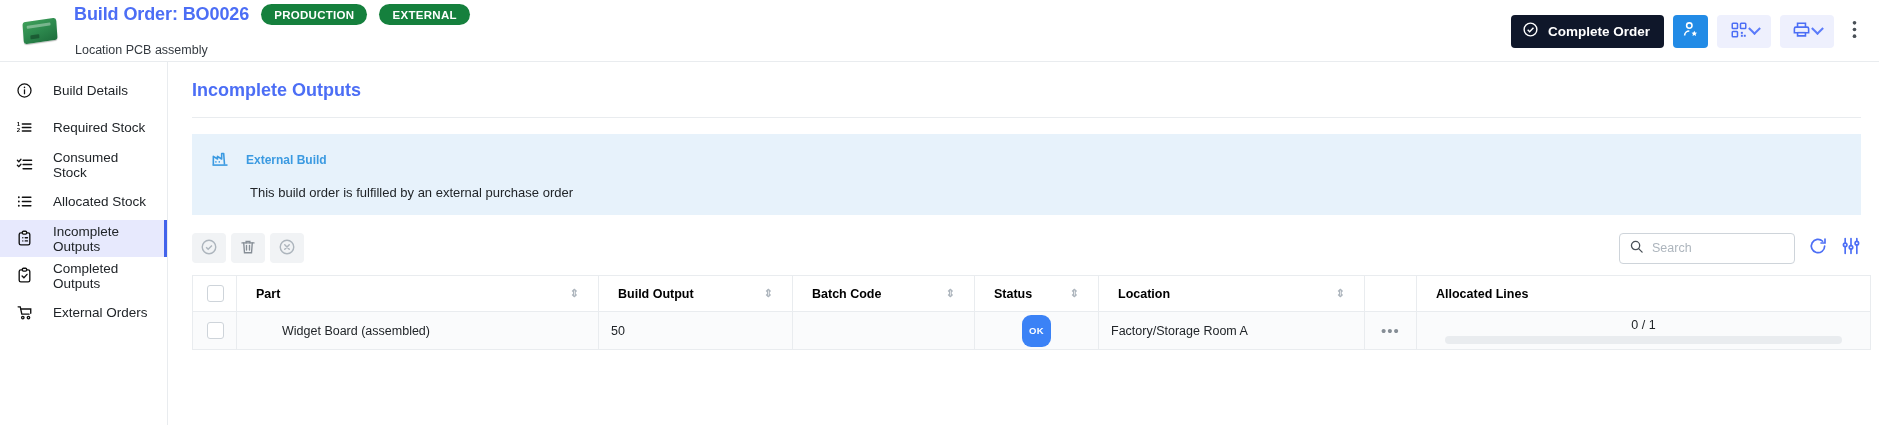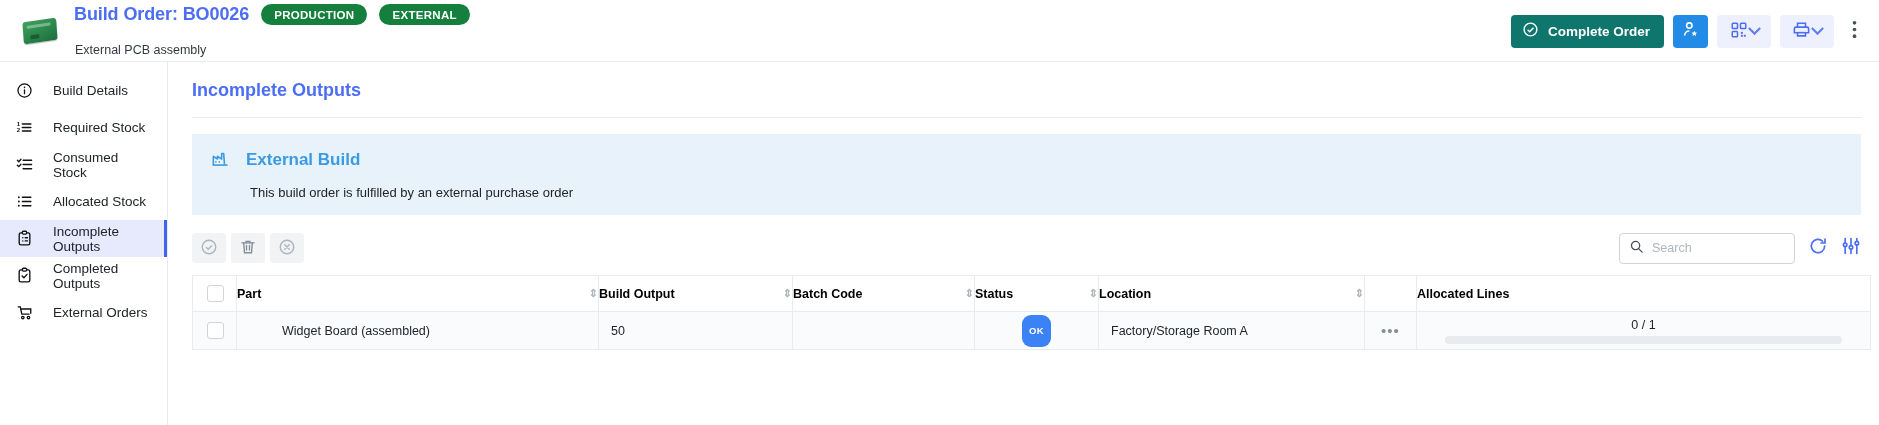--- a/index.html
+++ b/index.html
@@ -61,21 +61,21 @@
   }
   .hdr-sub { font-size: 12.5px; color: #343a40; margin-left: 1px; }
 
   .hdr-right {
     position: absolute; right: 14px; top: 0; height: 62px;
     display: flex; align-items: center; gap: 9px;
   }
   .btn-complete {
     display: flex; align-items: center; gap: 9px;
     height: 33px; padding: 0 14px 0 11px;
-    background: #0f766e; border: none; border-radius: 4px;
+    background: #0f172a; border: none; border-radius: 4px;
     color: #fff; font-size: 13.5px; font-weight: bold;
     font-family: inherit; cursor: pointer;
   }
   .icon-btn {
     width: 35px; height: 33px;
     display: flex; align-items: center; justify-content: center;
     border: none; border-radius: 4px; cursor: pointer;
     background: #eef0fd;
   }
   .icon-btn.primary { background: #228be6; }
@@ -113,21 +113,21 @@
     padding: 0 0 16px 10px;
   }
   .divider { height: 1px; background: #e9ecef; margin: 0 0 16px 10px; }
 
   .alert {
     background: #e7f2fb;
     padding: 14px 18px 15px 18px;
     margin: 0 0 16px 10px;
   }
   .alert-head { display: flex; align-items: center; gap: 16px; }
-  .alert-title { font-size: 17px; font-weight: bold; color: #3b9ae1; text-align: center; }
+  .alert-title { font-size: 12px; font-weight: bold; color: #3b9ae1; text-align: center; }
   .alert-body { font-size: 13px; color: #212529; margin-top: 13px; margin-left: 40px; }
 
   .toolbar {
     display: flex; align-items: center;
     margin: 0 0 10px 10px;
     height: 34px;
   }
   .tool-btn {
     width: 34px; height: 30px; margin-right: 5px;
     background: #f1f3f5; border: none; border-radius: 4px;
@@ -149,21 +149,21 @@
 
   
   table.grid { width: 100%; border-collapse: collapse; margin-left: 10px; table-layout: fixed; }
   table.grid th, table.grid td {
     border: 1px solid #e9ecef;
     font-size: 12.5px;
     text-align: left;
     vertical-align: middle;
   }
   table.grid th {
-    height: 36px; padding: 0 0;
+    height: 36px; padding: 0 19px;
     font-weight: bold; color: #000; background: #fff;
   }
   table.grid td { height: 38px; padding: 0 12px; background: #fafbfc; color: #212529; }
   .th-inner { display: flex; align-items: center; justify-content: space-between; }
   .sort-ico { color: #adb5bd; font-size: 11px; line-height: 1; }
   .cbx {
     width: 17px; height: 17px; border: 1px solid #ced4da; border-radius: 3px; background: #fff;
     display: block; cursor: pointer;
   }
   .col-cb { width: 44px; padding: 0 0 0 14px !important; }
@@ -201,21 +201,21 @@
   <div class="hdr-thumb">
     <div class="pcb"></div>
   </div>
 
   <div class="hdr-left">
     <div class="hdr-title-row">
       <span class="hdr-title">Build Order: BO0026</span>
       <span class="badge">PRODUCTION</span>
       <span class="badge">EXTERNAL</span>
     </div>
-    <div class="hdr-sub">External PCB assembly</div>
+    <div class="hdr-sub">Location PCB assembly</div>
   </div>
 
   <div class="hdr-right">
     <button class="btn-complete">
       <span>
         <svg width="17" height="17" viewBox="0 0 24 24" fill="none" stroke="#ffffff" stroke-width="2">
           <circle cx="12" cy="12" r="9"></circle>
             <path d="M8 12.5l2.8 2.8L16.2 9.5"></path>
         </svg>
       </span>

